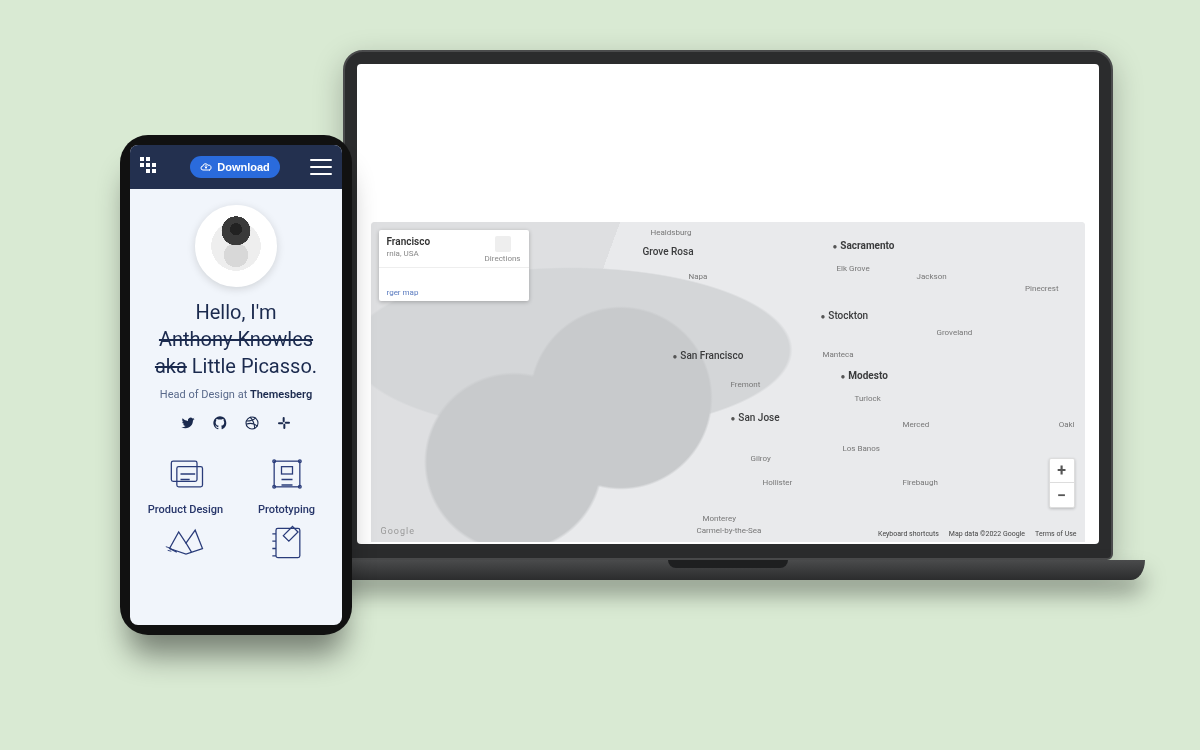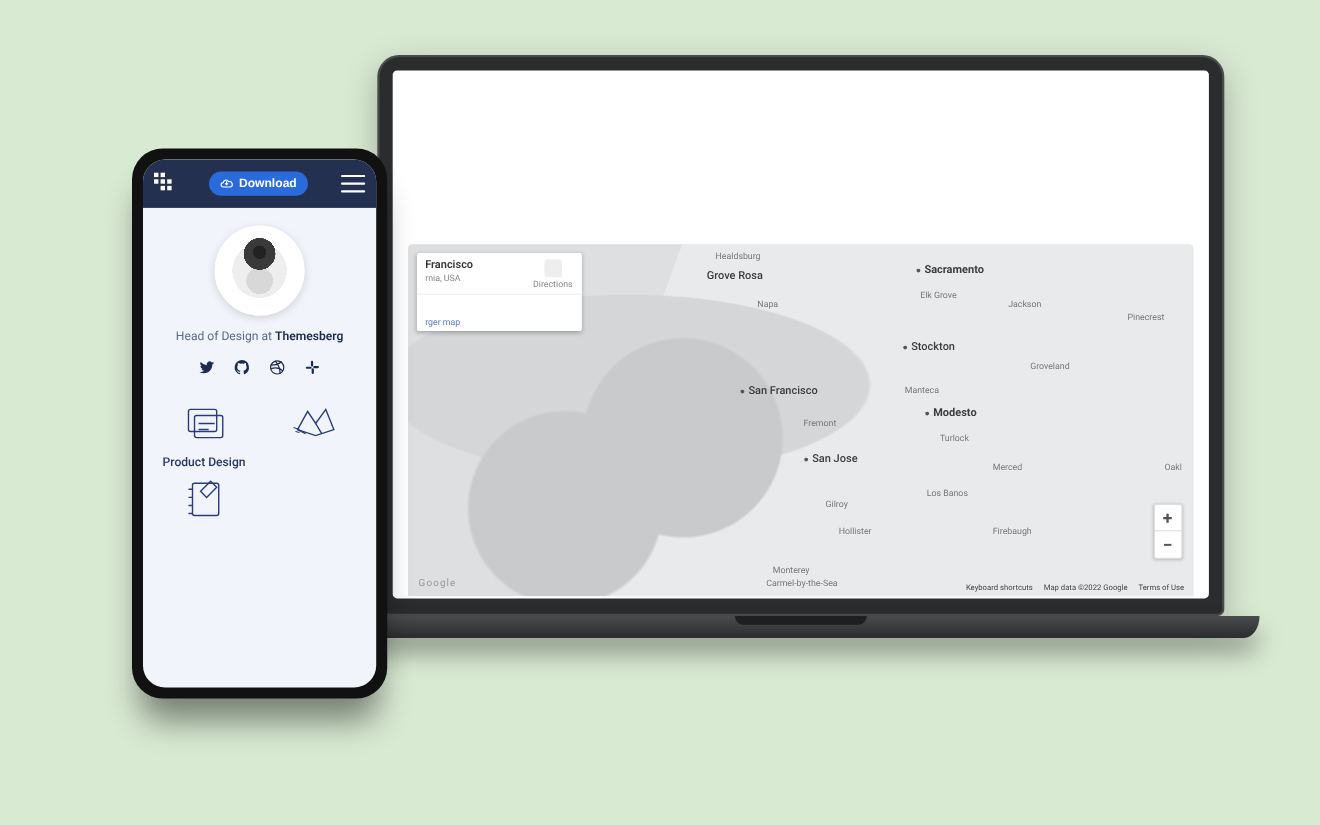--- a/index.html
+++ b/index.html
@@ -138,21 +138,21 @@
     width:232px; height:500px;
     background:#111;
     border-radius:28px;
     padding:10px;
     box-shadow: 0 28px 30px -8px rgba(0,0,0,.45);
     z-index:5;
   }
   .phone-screen{
     width:100%; height:100%;
     background:#f1f5fb;
-    border-radius:20px;
+    border-radius:8px;
     overflow:hidden;
     display:flex; flex-direction:column;
   }
   .phone-nav{
     background:#23304f;
     height:44px;
     display:flex; align-items:center; justify-content:space-between;
     padding:0 10px;
     gap:8px;
   }
@@ -321,20 +321,25 @@
       </button>
       <div class="hamburger">
           <span></span>
           <span></span>
           <span></span>
         </div>
     </div>
 
     <div class="profile">
       <div class="avatar"></div>
+      <div class="hello">
+        <span>Hello, I'm</span><br>
+        <span class="strike">Anthony Knowles</span><br>
+        <span class="strike">aka</span><span> Little Picasso.</span>
+      </div>
       <div class="subtitle">
         <span>Head of Design at </span><b>Themesberg</b>
       </div>
 
       <div class="socials">
         <a>
             <svg viewBox="0 0 24 24">
               <path d="M22 5.9a8 8 0 01-2.3.6 4 4 0 001.8-2.2 8 8 0 01-2.6 1A4 4 0 0012 9a11.3 11.3 0 01-8.2-4.2 4 4 0 001.2 5.3 4 4 0 01-1.8-.5v.1a4 4 0 003.2 3.9 4 4 0 01-1.8.1 4 4 0 003.7 2.8A8 8 0 012 18.3 11.3 11.3 0 008.1 20c7.3 0 11.3-6.1 11.3-11.3v-.5A8 8 0 0022 5.9z"></path>
             </svg>
           </a>
@@ -367,20 +372,34 @@
               <rect x="8" y="10" width="28" height="22" rx="2"></rect>
               <rect x="14" y="16" width="28" height="22" rx="2"></rect>
               <path d="M18 24h16M18 30h10"></path>
             </svg>
         </div>
         <div class="lbl">Product Design</div>
       </div>
       <div class="skill">
         <div class="ico">
           <svg viewBox="0 0 48 48">
+              <rect x="10" y="10" width="28" height="28"></rect>
+              <rect x="18" y="16" width="12" height="8"></rect>
+              <path d="M18 30h12M18 36h12"></path>
+              <circle cx="10" cy="10" r="1.5"></circle>
+              <circle cx="38" cy="10" r="1.5"></circle>
+              <circle cx="10" cy="38" r="1.5"></circle>
+              <circle cx="38" cy="38" r="1.5"></circle>
+            </svg>
+        </div>
+        <div class="lbl">Prototyping</div>
+      </div>
+      <div class="skill">
+        <div class="ico">
+          <svg viewBox="0 0 48 48">
               <path d="M6 30l10-18 8 12 10-14 8 20-18 6z"></path>
               <path d="M6 30l8 4M24 24l6 10"></path>
               <path d="M2 28l6 2M4 32l4 1" stroke-width="1"></path>
             </svg>
         </div>
       </div>
       <div class="skill">
         <div class="ico">
           <svg viewBox="0 0 48 48">
               <rect x="12" y="8" width="26" height="32" rx="2"></rect>

